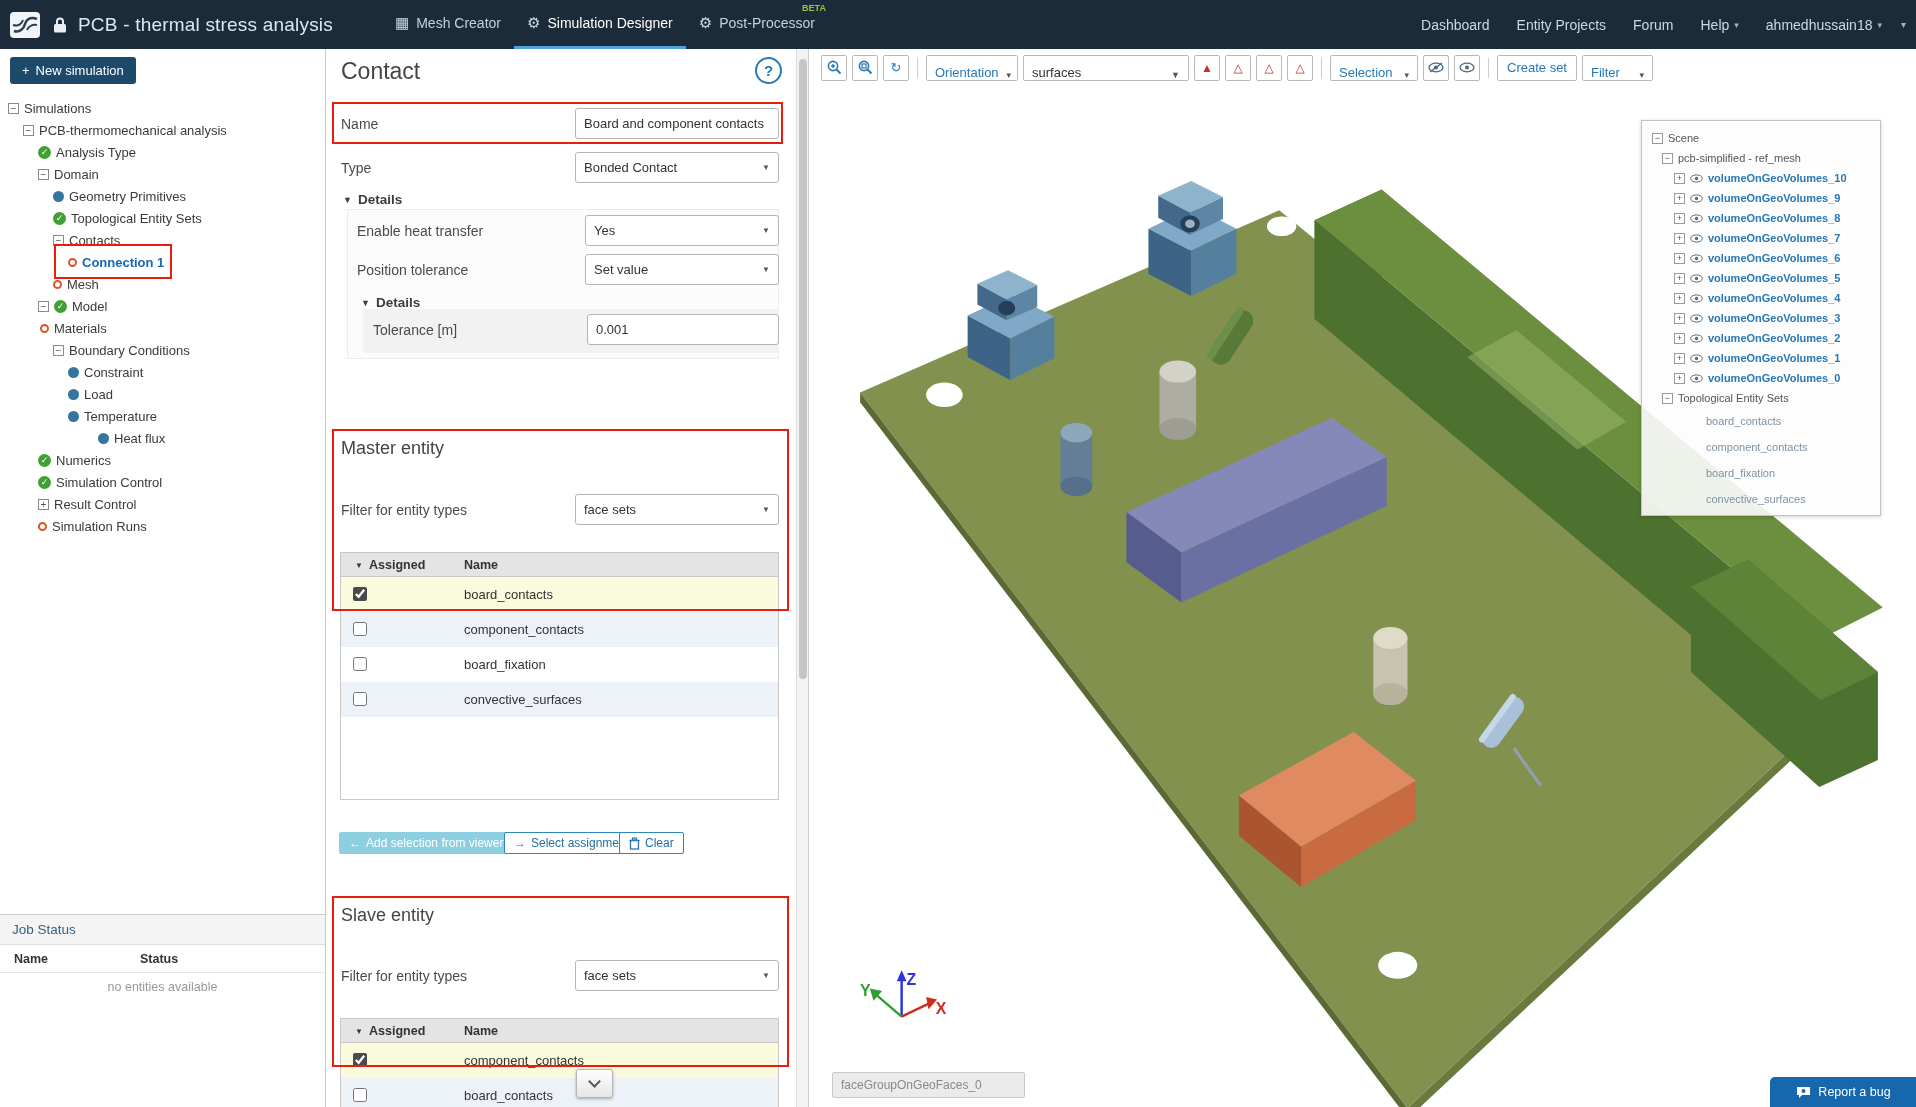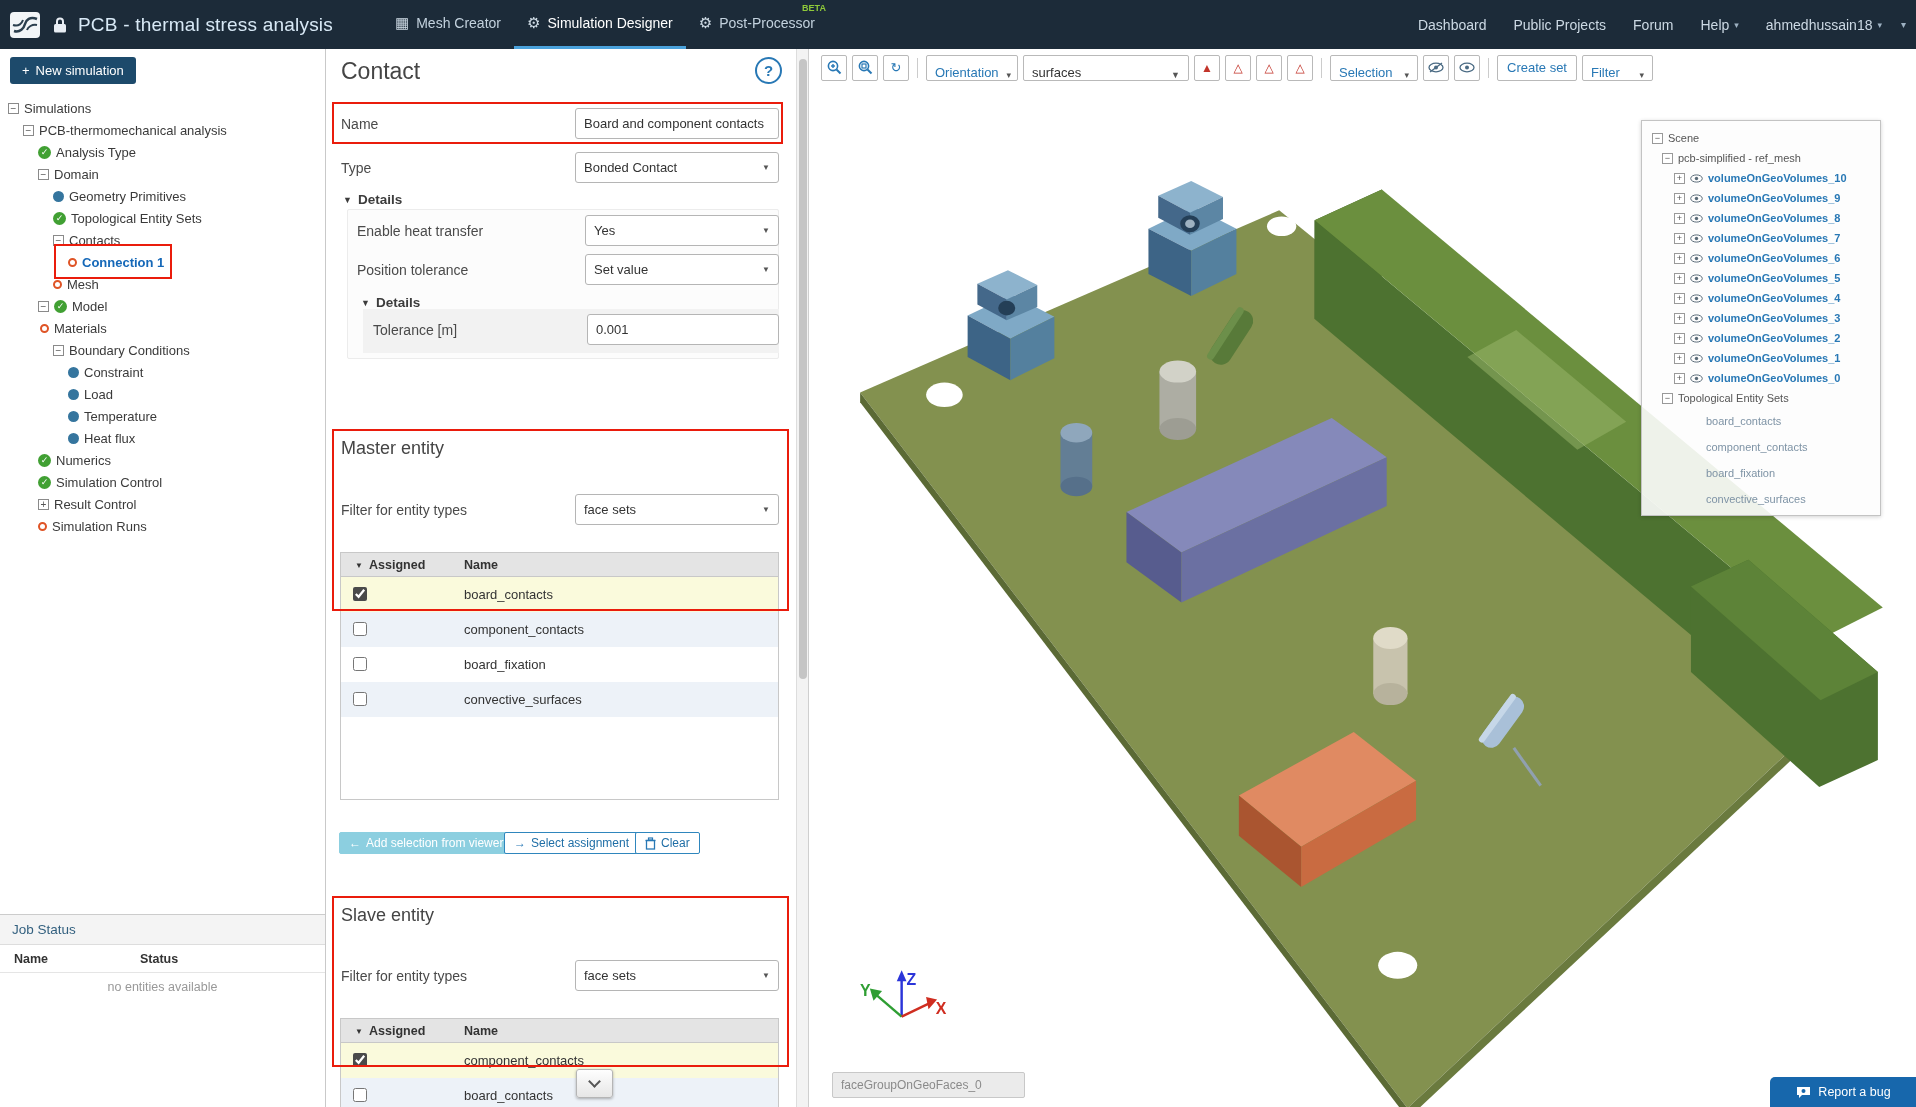--- a/index.html
+++ b/index.html
@@ -158,21 +158,21 @@
         <span>Post-Processor</span>
         <span class="beta">BETA</span>
       </a>
     </nav>
 
     <div id="tb-right">
       <a class="tb-link">
           <span>Dashboard</span>
         </a>
       <a class="tb-link">
-          <span>Public Projects</span>
+          <span>Entity Projects</span>
         </a>
       <a class="tb-link">
           <span>Forum</span>
         </a>
       <a class="tb-link">
           <span>Help</span>
           <span class="tb-caret">▾</span>
         </a>
       <a class="tb-link">
           <span>ahmedhussain18</span>
@@ -242,21 +242,21 @@
           <span class="tlabel">Constraint</span>
         </div>
         <div class="tree-row" style="padding-left: 68px;">
           <span class="ticon dot-blue"></span>
           <span class="tlabel">Load</span>
         </div>
         <div class="tree-row" style="padding-left: 68px;">
           <span class="ticon dot-blue"></span>
           <span class="tlabel">Temperature</span>
         </div>
-        <div class="tree-row" style="padding-left: 68px;">
+        <div class="tree-row" style="padding-left: 98px;">
           <span class="ticon dot-blue"></span>
           <span class="tlabel">Heat flux</span>
         </div>
         <div class="tree-row" style="padding-left: 38px;">
           <span class="ticon check">✓</span>
           <span class="tlabel">Numerics</span>
         </div>
         <div class="tree-row" style="padding-left: 38px;">
           <span class="ticon check">✓</span>
           <span class="tlabel">Simulation Control</span>
@@ -353,21 +353,21 @@
     </div>
 
     <button class="pbtn" id="btn-add" style="left:12px;top:783px">
       <span>←</span>
       <span>Add selection from viewer</span>
     </button>
     <button class="pbtn" id="btn-select" style="left:177px;top:783px">
       <span class="bico">→</span>
       <span>Select assignment</span>
     </button>
-    <button class="pbtn" id="btn-clear" style="left:308px;top:783px">
+    <button class="pbtn" id="btn-clear" style="left:292px;top:783px">
       <svg width="11" height="13" viewBox="0 0 11 13">
           <rect x="1.5" y="3.5" width="8" height="8.5" fill="none" stroke="#2878b5" stroke-width="1.3"></rect>
           <line x1="0.5" y1="3.5" x2="10.5" y2="3.5" stroke="#2878b5" stroke-width="1.3"></line>
           <rect x="3.5" y="1" width="4" height="2" fill="none" stroke="#2878b5" stroke-width="1.2"></rect>
         </svg>
       <span>Clear</span>
     </button>
 
     <h2 class="sectitle" style="left:14px;top:856px">Slave entity</h2>
     <label class="flabel" style="left:14px;top:919px">Filter for entity types</label>

